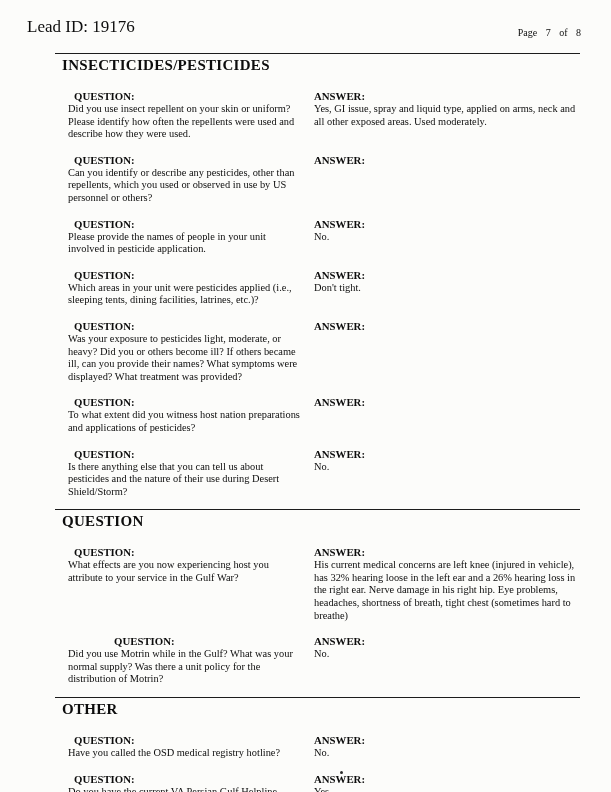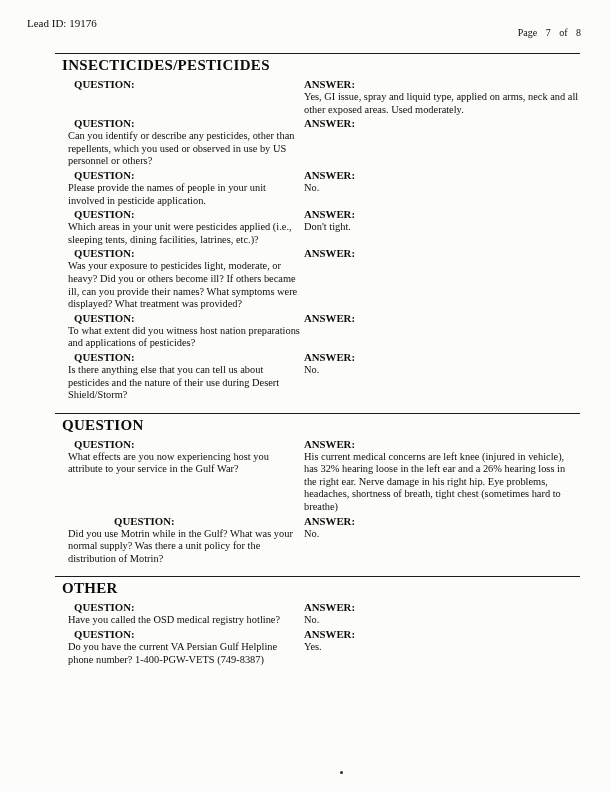--- a/index.html
+++ b/index.html
@@ -10,37 +10,37 @@
     color: #0d0d0d;
     position: relative;
     overflow: hidden;
   }
   .page-header {
     display: flex;
     justify-content: space-between;
     align-items: flex-start;
     padding: 17px 30px 0 27px;
   }
-  .lead-id { font-size: 11px; }
+  .lead-id { font-size: 17px; }
   .page-num { font-size: 10px; word-spacing: 6px; margin-top: 10px; }
   .content { margin: 15px 31px 0 55px; }
   .section { border-top: 1.5px solid #1c1c1c; padding-bottom: 9px; }
   .section + .section { margin-top: 2px; }
   .section-title {
     font-weight: bold;
     font-size: 15px;
     letter-spacing: .3px;
     padding: 3px 0 3px 7px;
   }
   .qa-row {
     display: grid;
     grid-template-columns: 236px 1fr;
-    column-gap: 0;
+    column-gap: 10px;
     padding-left: 13px;
-    margin-top: 1px;
+    margin-top: 13px;
   }
   .q-label, .a-label {
     font-weight: bold;
     font-size: 10.8px;
     line-height: 13px;
   }
   .q-label { padding-left: 6px; }
   .q-label.deep-indent { padding-left: 46px; }
   .q-text, .a-text {
     font-size: 10.4px;
@@ -65,20 +65,21 @@
 </div>
 
 <div class="content">
 
   <div class="section">
     <div class="section-title">INSECTICIDES/PESTICIDES</div>
 
     <div class="qa-row">
       <div class="q-cell">
         <div class="q-label">QUESTION:</div>
+        <div class="q-text">Did you use insect repellent on your skin or uniform? Please identify how often the repellents were used and describe how they were used.</div>
       </div>
       <div class="a-cell">
         <div class="a-label">ANSWER:</div>
         <div class="a-text">Yes, GI issue, spray and liquid type, applied on arms, neck and all other exposed areas.  Used moderately.</div>
       </div>
     </div>
 
     <div class="qa-row">
       <div class="q-cell">
         <div class="q-label">QUESTION:</div>

